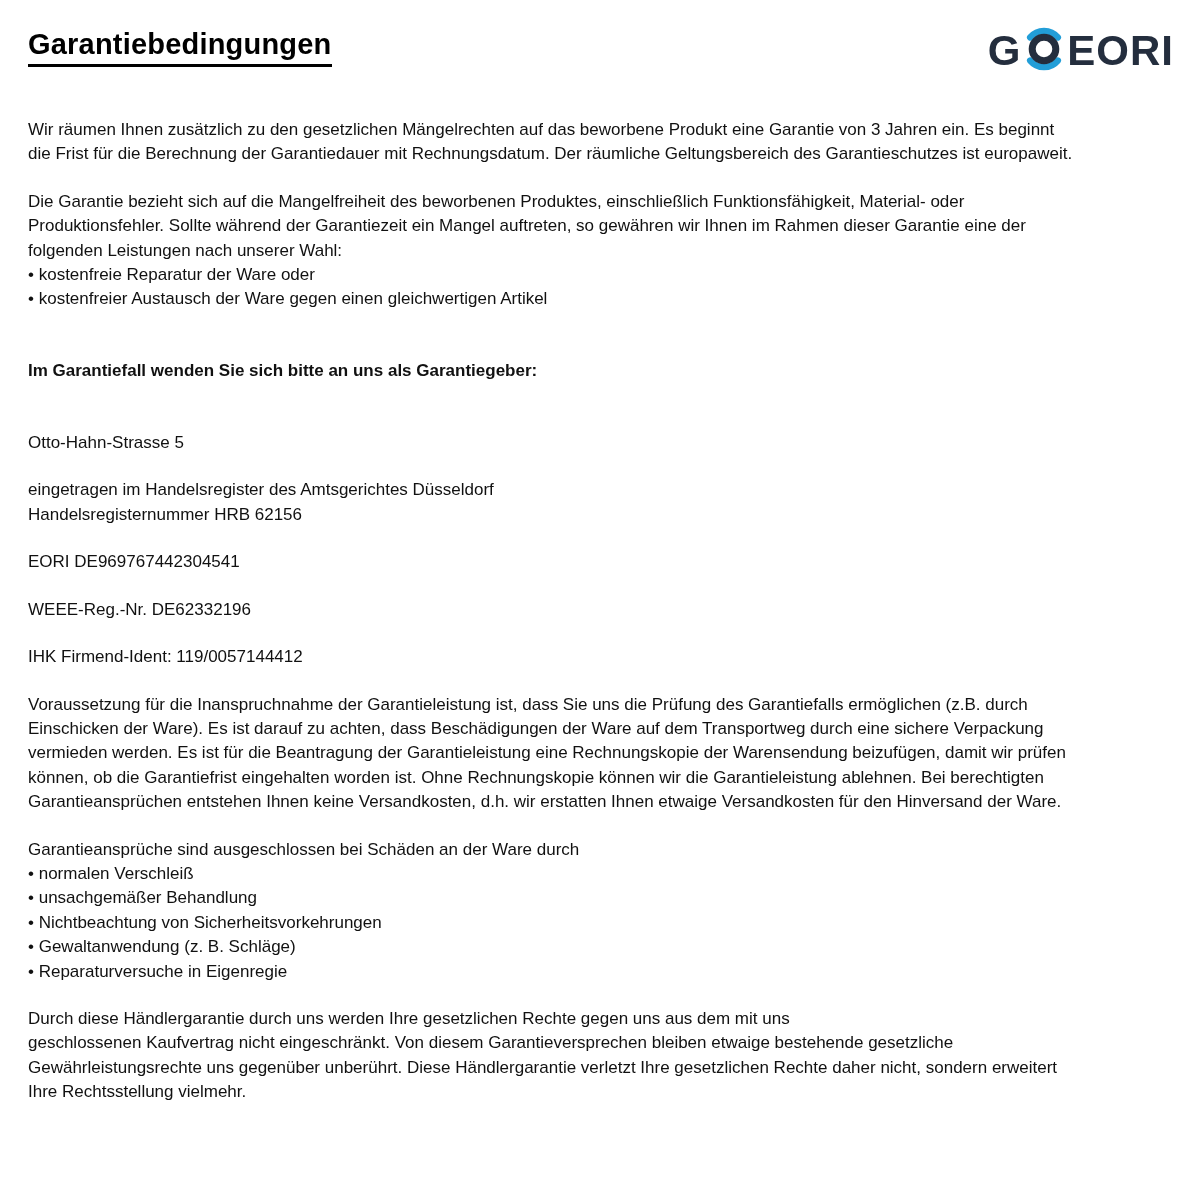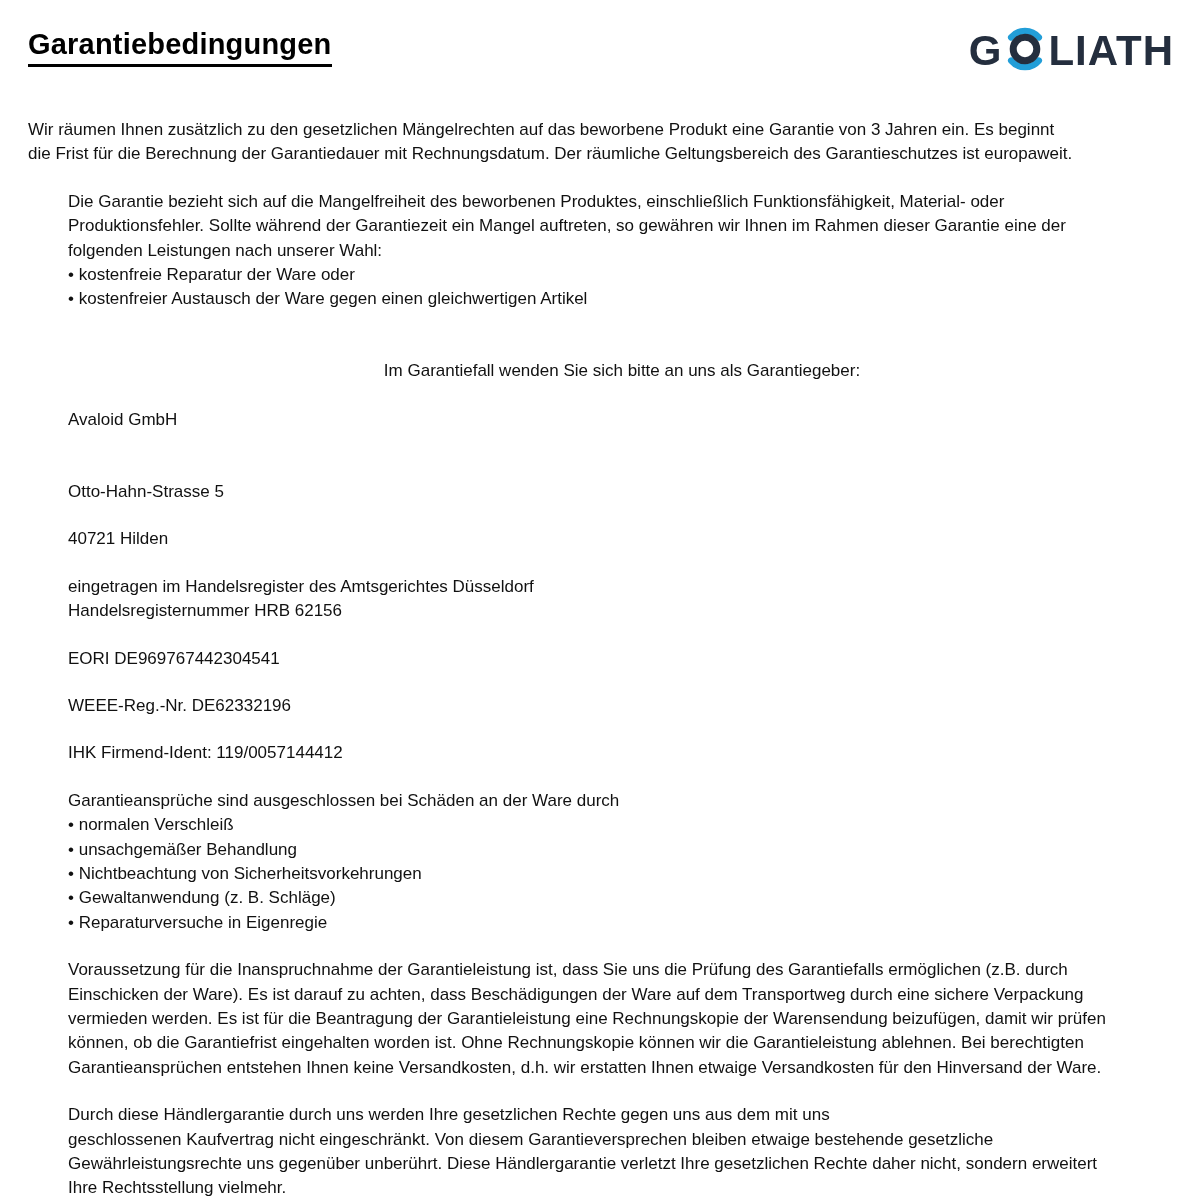--- a/index.html
+++ b/index.html
@@ -58,27 +58,25 @@
     margin-top: 36px;
     font-size: 17px;
     line-height: 24.4px;
   }
   .block {
     margin: 0;
     white-space: pre-line;
   }
   .block + .block {
     margin-top: 23px;
-    margin-left: 40px;
   }
   .bold-line {
-    font-weight: normal;
+    font-weight: bold;
     white-space: pre-line;
     margin: 0;
-    text-align: center;
   }
   .plain-line {
     white-space: pre-line;
     margin: 0;
   }
 </style>
 </head>
 <body>
 
 <div class="page">
@@ -88,66 +86,64 @@
 
     <div class="logo">
       <span class="logo-text">G</span>
       <span class="o-icon">
         <svg viewBox="0 0 44 62" width="44" height="62" aria-hidden="true">
           <path d="M 8.2 17.4 A 18 18 0 0 1 35.8 17.4" fill="none" stroke="#229ED8" stroke-width="6.5" stroke-linecap="round"></path>
           <path d="M 8.2 40.6 A 18 18 0 0 0 35.8 40.6" fill="none" stroke="#229ED8" stroke-width="6.5" stroke-linecap="round"></path>
           <circle cx="22" cy="29" r="11.8" fill="none" stroke="#242E3E" stroke-width="7"></circle>
         </svg>
       </span>
-      <span class="logo-text">LIATH</span>
+      <span class="logo-text">EORI</span>
     </div>
   </div>
 
   <div class="content">
 
     <p class="block">Wir räumen Ihnen zusätzlich zu den gesetzlichen Mängelrechten auf das beworbene Produkt eine Garantie von 3 Jahren ein. Es beginnt
 die Frist für die Berechnung der Garantiedauer mit Rechnungsdatum. Der räumliche Geltungsbereich des Garantieschutzes ist europaweit.</p>
 
     <p class="block">Die Garantie bezieht sich auf die Mangelfreiheit des beworbenen Produktes, einschließlich Funktionsfähigkeit, Material- oder
 Produktionsfehler. Sollte während der Garantiezeit ein Mangel auftreten, so gewähren wir Ihnen im Rahmen dieser Garantie eine der
 folgenden Leistungen nach unserer Wahl:
 • kostenfreie Reparatur der Ware oder
 • kostenfreier Austausch der Ware gegen einen gleichwertigen Artikel</p>
 
     <div class="block">
       <p class="bold-line">Im Garantiefall wenden Sie sich bitte an uns als Garantiegeber:</p>
-      <p class="plain-line">Avaloid GmbH</p>
     </div>
 
     <p class="block">Otto-Hahn-Strasse 5</p>
 
-    <p class="block">40721 Hilden</p>
 
 
     <p class="block">eingetragen im Handelsregister des Amtsgerichtes Düsseldorf
 Handelsregisternummer HRB 62156</p>
 
     <p class="block">EORI DE969767442304541</p>
 
     <p class="block">WEEE-Reg.-Nr. DE62332196</p>
 
     <p class="block">IHK Firmend-Ident: 119/0057144412</p>
 
+    <p class="block">Voraussetzung für die Inanspruchnahme der Garantieleistung ist, dass Sie uns die Prüfung des Garantiefalls ermöglichen (z.B. durch
+Einschicken der Ware). Es ist darauf zu achten, dass Beschädigungen der Ware auf dem Transportweg durch eine sichere Verpackung
+vermieden werden. Es ist für die Beantragung der Garantieleistung eine Rechnungskopie der Warensendung beizufügen, damit wir prüfen
+können, ob die Garantiefrist eingehalten worden ist. Ohne Rechnungskopie können wir die Garantieleistung ablehnen. Bei berechtigten
+Garantieansprüchen entstehen Ihnen keine Versandkosten, d.h. wir erstatten Ihnen etwaige Versandkosten für den Hinversand der Ware.</p>
+
     <p class="block">Garantieansprüche sind ausgeschlossen bei Schäden an der Ware durch
 • normalen Verschleiß
 • unsachgemäßer Behandlung
 • Nichtbeachtung von Sicherheitsvorkehrungen
 • Gewaltanwendung (z. B. Schläge)
 • Reparaturversuche in Eigenregie</p>
-
-    <p class="block">Voraussetzung für die Inanspruchnahme der Garantieleistung ist, dass Sie uns die Prüfung des Garantiefalls ermöglichen (z.B. durch
-Einschicken der Ware). Es ist darauf zu achten, dass Beschädigungen der Ware auf dem Transportweg durch eine sichere Verpackung
-vermieden werden. Es ist für die Beantragung der Garantieleistung eine Rechnungskopie der Warensendung beizufügen, damit wir prüfen
-können, ob die Garantiefrist eingehalten worden ist. Ohne Rechnungskopie können wir die Garantieleistung ablehnen. Bei berechtigten
-Garantieansprüchen entstehen Ihnen keine Versandkosten, d.h. wir erstatten Ihnen etwaige Versandkosten für den Hinversand der Ware.</p>
 
     <p class="block">Durch diese Händlergarantie durch uns werden Ihre gesetzlichen Rechte gegen uns aus dem mit uns
 geschlossenen Kaufvertrag nicht eingeschränkt. Von diesem Garantieversprechen bleiben etwaige bestehende gesetzliche
 Gewährleistungsrechte uns gegenüber unberührt. Diese Händlergarantie verletzt Ihre gesetzlichen Rechte daher nicht, sondern erweitert
 Ihre Rechtsstellung vielmehr.</p>
 
   </div>
 </div>
 
 </body></html>

